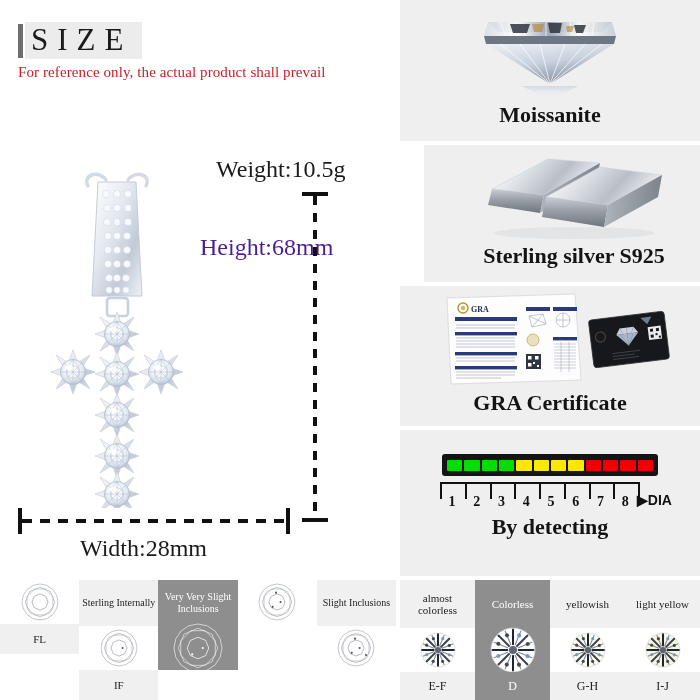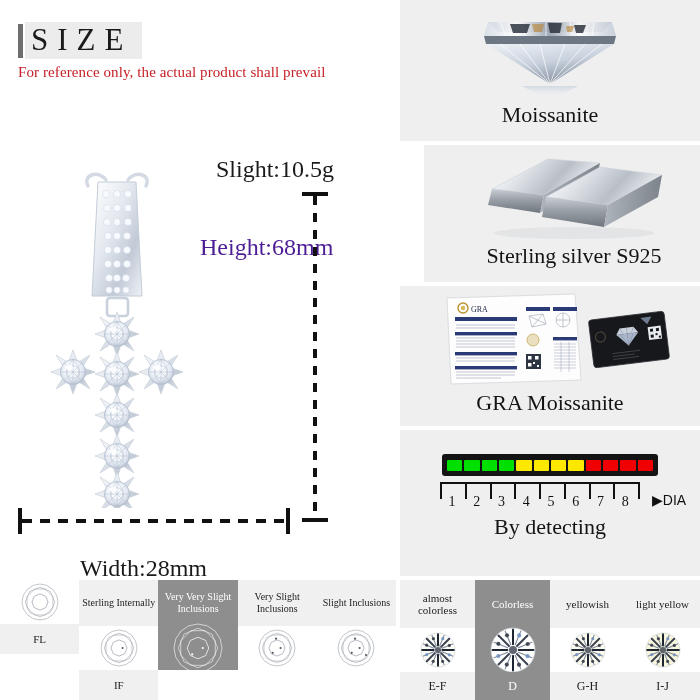--- a/index.html
+++ b/index.html
@@ -41,21 +41,21 @@
   .weight-label {
     position: absolute; left: 216px; top: 156px;
     font-size: 24px; color: #1a1a1a; white-space: nowrap;
   }
   .height-label {
     position: absolute; left: 200px; top: 234px;
     font-size: 24px; color: #4c1d95; white-space: nowrap;
   }
   .width-label {
     position: absolute; left: 80px; top: 535px;
-    font-size: 24px; color: #1a1a1a; white-space: nowrap; margin-top: 20px;
+    font-size: 24px; color: #1a1a1a; white-space: nowrap;
   }
 
   
   .vline-wrap { position: absolute; left: 300px; top: 192px; height: 330px; width: 30px; }
   .vline-cap-top, .vline-cap-bot {
     position: absolute; left: 2px; width: 26px; height: 4px; background: #111;
   }
   .vline-cap-top { top: 0; }
   .vline-cap-bot { bottom: 0; }
   .vline-dash {
@@ -71,21 +71,21 @@
   .hline-cap-r { right: 0; }
   .hline-dash {
     position: absolute; left: 4px; right: 4px; top: 11px; height: 4px;
     background: repeating-linear-gradient(to right, #111 0 10px, transparent 10px 18px);
   }
 
   
   .pendant { position: absolute; left: 22px; top: 168px; width: 190px; height: 340px; }
 
   
-  .right-col { position: absolute; left: 400px; top: 0; width: 300px; height: 576px; }
+  .right-col { position: absolute; left: 400px; top: 0; width: 300px; height: 576px; font-weight: bold; }
   .panel {
     position: absolute; left: 0; width: 300px;
     background: #efefef;
     display: flex; flex-direction: column;
     align-items: center; justify-content: flex-start;
     overflow: hidden;
   }
   .panel-cap {
     font-size: 22px; color: #141414; text-align: center;
     font-family: "Liberation Serif", serif; white-space: nowrap;
@@ -105,21 +105,21 @@
   .scale {
     width: 232px; height: 30px; position: relative; margin-top: 6px;
   }
   .scale-top { position: absolute; left: 6px; top: 0; width: 198px; height: 2px; background: #111; }
   .tick { position: absolute; top: 0; width: 2px; height: 17px; background: #111; }
   .tick-num {
     position: absolute; top: 12px; font-size: 14px; color: #111;
     font-family: "Liberation Serif", serif;
   }
   .dia-mark {
-    position: absolute; left: 218px; top: 10px;
+    position: absolute; left: 203px; top: 10px;
     font-size: 14px; color: #111; white-space: nowrap;
     font-family: "Liberation Sans", sans-serif;
   }
 
   
   .bottom { position: absolute; left: 0; top: 576px; width: 700px; height: 124px; background: #ffffff; }
   .strip { position: absolute; top: 4px; height: 120px; display: flex; }
   .strip-left { left: 0; width: 396px; }
   .strip-right { left: 400px; width: 300px; }
   .gcol {
@@ -230,21 +230,21 @@
           <use href="#starCluster" x="51" y="204"></use>
           <use href="#starCluster" x="139" y="204"></use>
           <use href="#starCluster" x="95" y="206"></use>
           <use href="#starCluster" x="95" y="247"></use>
           <use href="#starCluster" x="95" y="288"></use>
           <use href="#starCluster" x="95" y="326"></use>
         </g>
       </svg>
     </div>
 
-    <div class="weight-label">Slight:10.5g</div>
+    <div class="weight-label">Weight:10.5g</div>
     <div class="height-label">Height:68mm</div>
     <div class="width-label">Width:28mm</div>
 
     <div class="vline-wrap">
       <div class="vline-cap-top"></div>
       <div class="vline-dash"></div>
       <div class="vline-cap-bot"></div>
     </div>
     <div class="hline-wrap">
       <div class="hline-cap-l"></div>
@@ -411,21 +411,21 @@
               <rect x="232" y="42" width="3" height="3"></rect>
             <rect x="226" y="48" width="3" height="3"></rect>
               <rect x="231" y="47" width="2" height="2"></rect>
             <rect x="234" y="50" width="2" height="2"></rect>
           </g>
           <g stroke="#6b6f78" stroke-width="0.45">
             <path d="M186,62 H214 M186,65 H208 M186,68 H212"></path>
           </g>
         </g>
       </svg>
-      <div class="panel-cap">GRA Moissanite</div>
+      <div class="panel-cap">GRA Certificate</div>
     </div>
 
     <div class="panel p4">
       <div class="det-bar" id="ledbar">
           <div class="seg" style="background: rgb(0, 224, 0);"></div>
           <div class="seg" style="background: rgb(0, 224, 0);"></div>
           <div class="seg" style="background: rgb(0, 224, 0);"></div>
           <div class="seg" style="background: rgb(0, 224, 0);"></div>
           <div class="seg" style="background: rgb(255, 232, 0);"></div>
           <div class="seg" style="background: rgb(255, 232, 0);"></div>
@@ -494,21 +494,20 @@
     <polygon points="25.0,1.0 34.2,2.8 42.0,8.0 47.2,15.8 49.0,25.0 47.2,34.2 42.0,42.0 34.2,47.2 25.0,49.0 15.8,47.2 8.0,42.0 2.8,34.2 1.0,25.0 2.8,15.8 8.0,8.0 15.8,2.8 " fill="none" stroke="#ffffff" stroke-width="0.8" opacity="0.75"></polygon>
     <polygon points="25.0,5.3 38.9,11.1 44.7,25.0 38.9,38.9 25.0,44.7 11.1,38.9 5.3,25.0 11.1,11.1 " fill="none" stroke="#ffffff" stroke-width="0.7" opacity="0.8"></polygon>
     <polygon points="32.2,7.7 42.3,17.8 42.3,32.2 32.2,42.3 17.8,42.3 7.7,32.2 7.7,17.8 17.8,7.7 " fill="none" stroke="#ffffff" stroke-width="0.7" opacity="0.8"></polygon>
     <polygon points="25.0,14.2 32.6,17.4 35.8,25.0 32.6,32.6 25.0,35.8 17.4,32.6 14.2,25.0 17.4,17.4 " fill="none" stroke="#ffffff" stroke-width="0.8" opacity="0.9"></polygon>
     <circle cx="29.8" cy="25.0" r="1.1" fill="#ffffff"></circle>
               <circle cx="19.2" cy="31.4" r="1.1" fill="#ffffff"></circle>
             </svg>
           </div>
         </div>
         <div class="gcol">
-          <div class="hd">Very Slight Inclusions</div>
           <div class="mid">
             <svg width="38" height="38" viewBox="0 0 38 38">
     <polygon points="19.0,1.0 25.9,2.4 31.7,6.3 35.6,12.1 37.0,19.0 35.6,25.9 31.7,31.7 25.9,35.6 19.0,37.0 12.1,35.6 6.3,31.7 2.4,25.9 1.0,19.0 2.4,12.1 6.3,6.3 12.1,2.4 " fill="none" stroke="#9aa0aa" stroke-width="0.8" opacity="0.75"></polygon>
     <polygon points="19.0,4.2 29.4,8.6 33.8,19.0 29.4,29.4 19.0,33.8 8.6,29.4 4.2,19.0 8.6,8.6 " fill="none" stroke="#9aa0aa" stroke-width="0.7" opacity="0.8"></polygon>
     <polygon points="24.4,6.0 32.0,13.6 32.0,24.4 24.4,32.0 13.6,32.0 6.0,24.4 6.0,13.6 13.6,6.0 " fill="none" stroke="#9aa0aa" stroke-width="0.7" opacity="0.8"></polygon>
     <polygon points="19.0,10.9 24.7,13.3 27.1,19.0 24.7,24.7 19.0,27.1 13.3,24.7 10.9,19.0 13.3,13.3 " fill="none" stroke="#9aa0aa" stroke-width="0.8" opacity="0.9"></polygon>
     <circle cx="22.6" cy="19.0" r="1.1" fill="#55595f"></circle>
               <circle cx="14.7" cy="23.8" r="1.1" fill="#55595f"></circle>
               <circle cx="18.0" cy="9.7" r="1.1" fill="#55595f"></circle>
             </svg>

